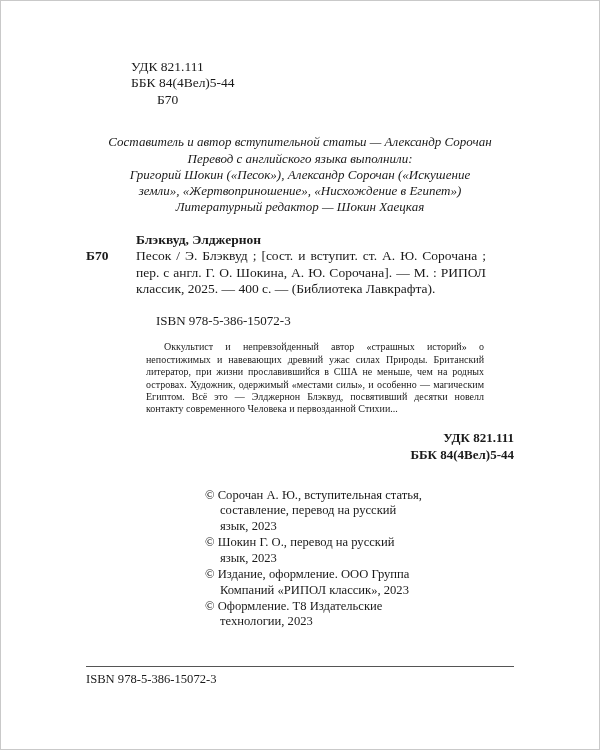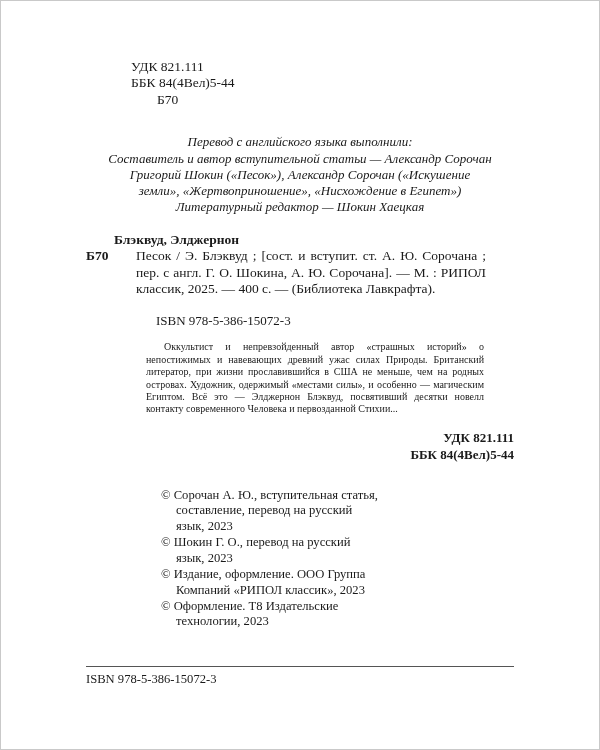--- a/index.html
+++ b/index.html
@@ -30,21 +30,21 @@
   .credits {
     margin-top: 26px;
     text-align: center;
     font-style: italic;
     font-size: 13px;
     line-height: 1.25;
   }
 
   .biblio { margin-top: 16px; }
   .author-heading {
-    margin-left: 28px;
+    margin-left: 50px;
     font-weight: bold;
     font-size: 13.5px;
   }
   .biblio-entry {
     position: relative;
     margin-left: 50px;
     margin-right: 28px;
     text-align: justify;
     font-size: 13.5px;
   }
@@ -74,21 +74,21 @@
   .bottom-codes {
     margin-top: 14px;
     text-align: right;
     font-weight: bold;
     font-size: 13px;
     line-height: 1.3;
   }
 
   .copyrights {
     margin-top: 24px;
-    margin-left: 75px;
+    margin-left: 119px;
     width: 218px;
     font-size: 12.6px;
     line-height: 1.26;
   }
   .copyright-item {
     padding-left: 15px;
     text-indent: -15px;
   }
 
   .divider {
@@ -112,22 +112,22 @@
 
 <div class="page">
 
   <div class="top-codes">
     <div class="code-line">УДК 821.111</div>
     <div class="code-line">ББК 84(4Вел)5-44</div>
     <div class="code-line code-indent">Б70</div>
   </div>
 
   <div class="credits">
+    <div>Составитель и автор вступительной статьи — Александр Сорочан</div>
     <div>Перевод с английского языка выполнили:</div>
-    <div>Составитель и автор вступительной статьи — Александр Сорочан</div>
     <div>Григорий Шокин («Песок»), Александр Сорочан («Искушение</div>
     <div>земли», «Жертвоприношение», «Нисхождение в Египет»)</div>
     <div>Литературный редактор — Шокин Хаецкая</div>
   </div>
 
   <div class="biblio">
     <div class="author-heading">Блэквуд, Элджернон</div>
     <div class="biblio-entry">
       <span class="entry-code">Б70</span>
       <span>Песок / Э. Блэквуд ; [сост. и вступит. ст. А. Ю. Сорочана ; пер. с англ. Г. О. Шокина, А. Ю. Сорочана]. — М. : РИПОЛ классик, 2025. — 400 с. — (Библиотека Лавкрафта).</span>

